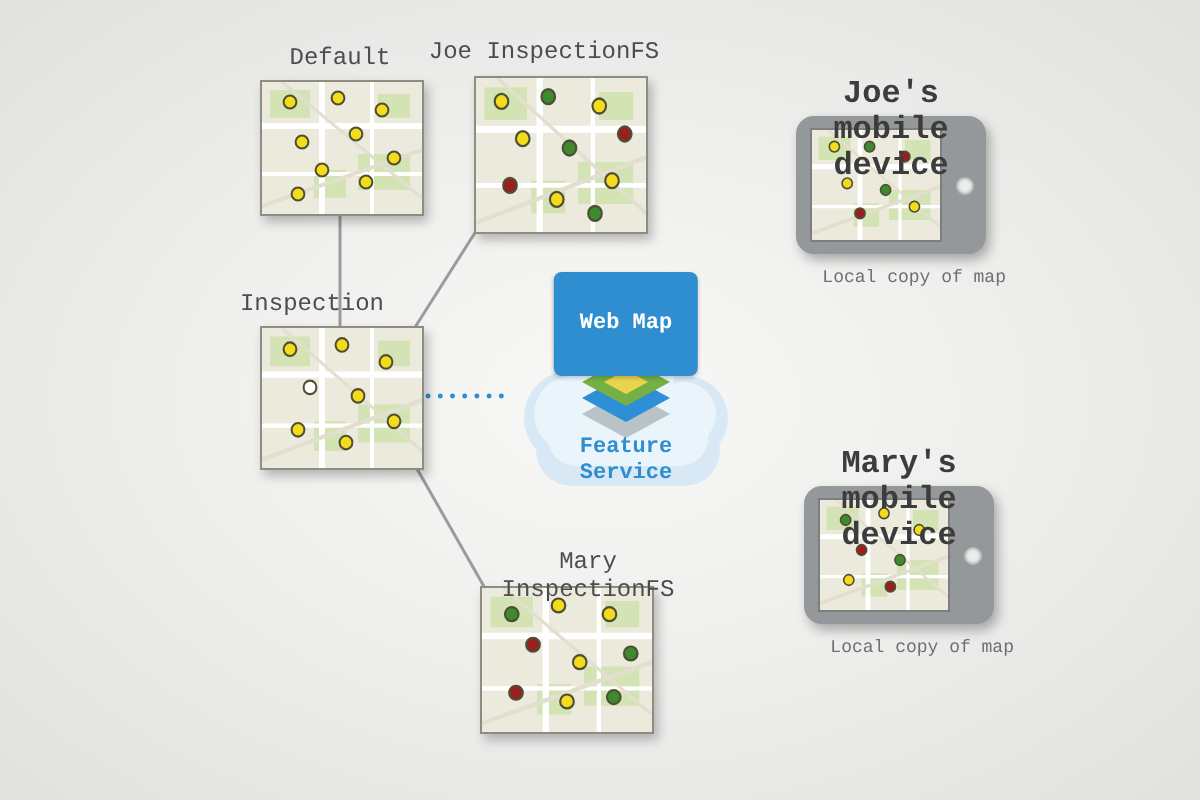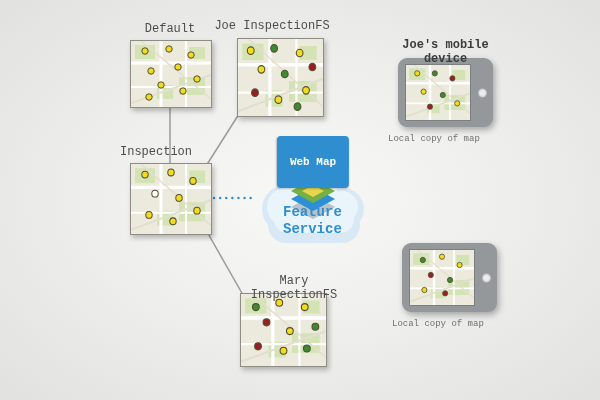--- a/index.html
+++ b/index.html
@@ -16,38 +16,38 @@
   }
   .map-thumb svg{display:block;width:100%;height:100%;}
   .cloud-group{position:absolute;z-index:2;left:250px;top:136px;width:126px;height:128px;}
   .badge{
     position:absolute;left:50%;top:0;transform:translateX(-50%);z-index:4;
     background:#2e8ed0;color:#fff;font-size:11px;font-weight:700;
     padding:20px 13px;border-radius:4px;white-space:nowrap;box-shadow:0 1px 2px rgba(0,0,0,.2);
   }
   .cloud-svg{position:absolute;left:0;top:15px;width:126px;height:108px;}
   .fs-label{
-    position:absolute;left:50%;top:68px;transform:translateX(-50%);z-index:4;
-    width:60px;color:#2e8ed0;font-size:14px;font-weight:700;text-align:left;line-height:1.2;
+    position:absolute;left:50%;top:82px;transform:translateX(-50%);z-index:4;
+    width:60px;color:#2e8ed0;font-size:11px;font-weight:700;text-align:center;line-height:1.2;
   }
   .device{
     position:absolute;z-index:2;background:#95989b;border-radius:9px;
     box-shadow:2px 3px 6px rgba(0,0,0,.3);
   }
   .device .screen{
     position:absolute;left:7px;top:6px;bottom:6px;right:22px;
     border:1px solid #7c7f82;background:#eceadd;overflow:hidden;
   }
   .device .screen svg{display:block;width:100%;height:100%;}
   .device .home-btn{
     position:absolute;right:6px;top:50%;transform:translateY(-50%);
     width:9px;height:9px;border-radius:50%;background:#eceded;box-shadow:inset 0 0 2px #707070;
   }
-  .device-title{position:absolute;z-index:3;font-size:12px;font-weight:700;color:#3c3c3c;text-align:center;}
-  .device-caption{position:absolute;z-index:3;font-size:9px;color:#6f6f6f;text-align:left;}
+  .device-title{position:absolute;z-index:3;font-size:16px;font-weight:700;color:#3c3c3c;text-align:center;}
+  .device-caption{position:absolute;z-index:3;font-size:9px;color:#6f6f6f;text-align:right;}
 
   #lbl-default{left:130px;top:22px;width:80px;}
   #map-default{left:130px;top:40px;width:80px;height:66px;}
   #lbl-joe-fs{left:213px;top:19px;width:118px;}
   #map-joe-fs{left:237px;top:38px;width:85px;height:77px;}
   #lbl-inspection{left:116px;top:145px;width:80px;}
   #map-inspection{left:130px;top:163px;width:80px;height:70px;}
   #lbl-mary-fs{left:235px;top:274px;width:118px;}
   #map-mary-fs{left:240px;top:293px;width:85px;height:72px;}
 
@@ -220,20 +220,21 @@
           <circle cx="22" cy="32" r="3.2" fill="#f4dc1c" stroke="#4f4e35" stroke-width="1"></circle>
           <circle cx="46" cy="36" r="3.2" fill="#3e8a2e" stroke="#4f4e35" stroke-width="1"></circle>
           <circle cx="64" cy="46" r="3.2" fill="#f4dc1c" stroke="#4f4e35" stroke-width="1"></circle>
           <circle cx="30" cy="50" r="3.2" fill="#9a1f1f" stroke="#4f4e35" stroke-width="1"></circle>
         </svg>
       </div>
     <div class="home-btn"></div>
   </div>
   <div class="device-caption" id="cap-joe-dev">Local copy of map</div>
 
+  <div class="device-title" id="title-mary-dev">Mary's mobile device</div>
   <div class="device" id="dev-mary">
     <div class="screen">
         <svg viewBox="0 0 80 66" preserveAspectRatio="none">
           <rect x="0" y="0" width="80" height="66" fill="#eceadd"></rect>
           <rect x="4" y="4" width="20" height="14" fill="#d3e3b4"></rect>
           <rect x="48" y="36" width="26" height="18" fill="#d3e3b4"></rect>
           <rect x="26" y="44" width="16" height="14" fill="#d3e3b4"></rect>
           <rect x="58" y="6" width="16" height="12" fill="#d3e3b4"></rect>
           <path d="M0 22 H80" stroke="#ffffff" stroke-width="3" fill="none"></path>
           <path d="M30 0 V66" stroke="#ffffff" stroke-width="3" fill="none"></path>

